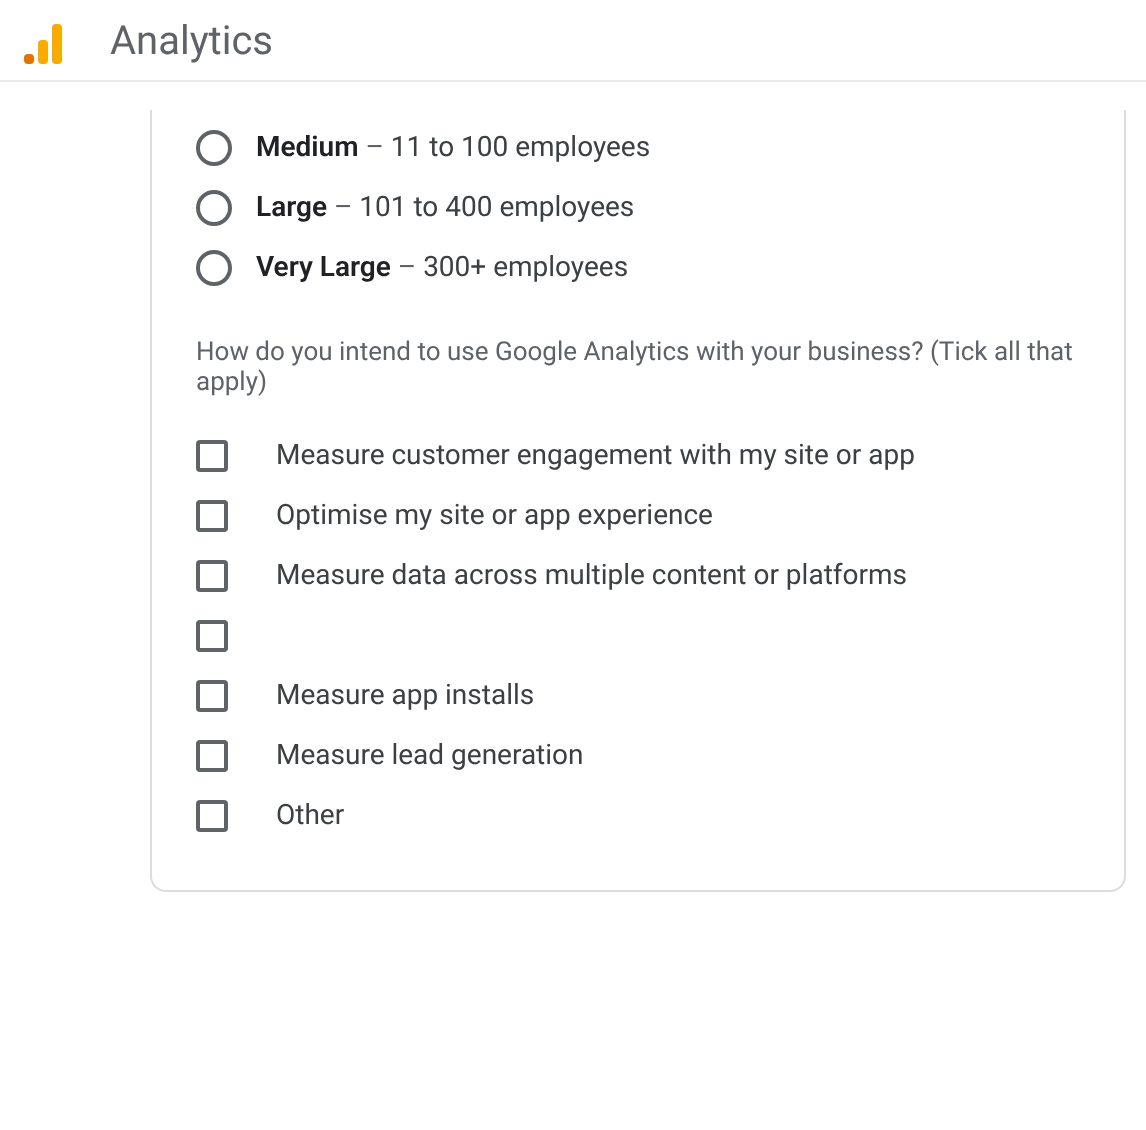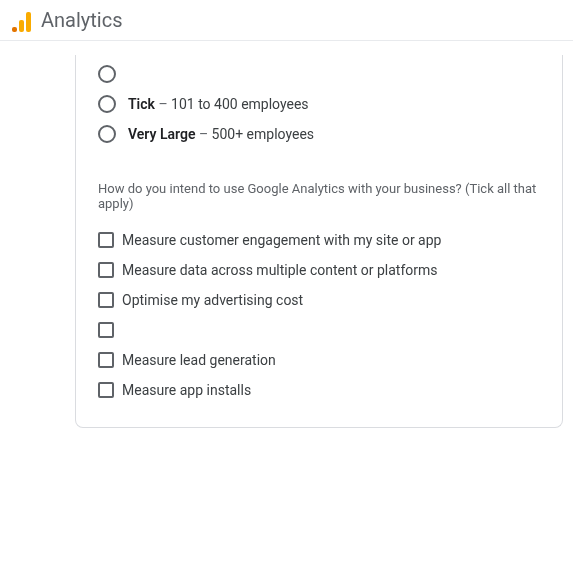--- a/index.html
+++ b/index.html
@@ -12,21 +12,21 @@
       background: #fff;
       width: 573px;
       height: 565px;
       overflow: hidden;
     }
     .header {
       display: flex;
       align-items: flex-start;
       padding: 8px 12px;
       border-bottom: 1px solid #e8eaed;
-      gap: 10px;
+      gap: 24px;
     }
     .logo-icon {
       display: flex;
       align-items: flex-end;
       gap: 2px;
       height: 24px;
     }
     .logo-bar1 {
       width: 5px;
       height: 5px;
@@ -81,27 +81,27 @@
     .radio-label .bold {
       font-weight: 600;
       color: #202124;
     }
     .radio-label .dash {
       color: #5f6368;
     }
     .question {
       font-size: 13px;
       color: #5f6368;
-      margin-top: 32px;
+      margin-top: 20px;
       margin-bottom: 14px;
     }
     .checkbox-row {
       display: flex;
       align-items: center;
-      gap: 8px;
+      gap: 24px;
       padding: 7px 0;
       cursor: pointer;
     }
     .checkbox-square {
       width: 16px;
       height: 16px;
       border: 2px solid #5f6368;
       border-radius: 2px;
       flex-shrink: 0;
     }
@@ -120,57 +120,64 @@
     <div class="logo-bar3"></div>
   </div>
   <div class="app-title">Analytics</div>
 </div>
 
 <div class="content">
   <div class="card">
 
     <div class="radio-row">
       <div class="radio-circle"></div>
-    </div>
-
-    <div class="radio-row">
-      <div class="radio-circle"></div>
       <div class="radio-label">
-        <span class="bold">Tick</span><span class="dash"> – </span><span>101 to 400 employees</span>
+        <span class="bold">Medium</span><span class="dash"> – </span><span>11 to 100 employees</span>
       </div>
     </div>
 
     <div class="radio-row">
       <div class="radio-circle"></div>
       <div class="radio-label">
-        <span class="bold">Very Large</span><span class="dash"> – </span><span>500+ employees</span>
+        <span class="bold">Large</span><span class="dash"> – </span><span>101 to 400 employees</span>
+      </div>
+    </div>
+
+    <div class="radio-row">
+      <div class="radio-circle"></div>
+      <div class="radio-label">
+        <span class="bold">Very Large</span><span class="dash"> – </span><span>300+ employees</span>
       </div>
     </div>
 
     <div class="question">How do you intend to use Google Analytics with your business? (Tick all that apply)</div>
 
     <div class="checkbox-row">
       <div class="checkbox-square"></div>
       <div class="checkbox-label">Measure customer engagement with my site or app</div>
     </div>
     <div class="checkbox-row">
       <div class="checkbox-square"></div>
+      <div class="checkbox-label">Optimise my site or app experience</div>
+    </div>
+    <div class="checkbox-row">
+      <div class="checkbox-square"></div>
       <div class="checkbox-label">Measure data across multiple content or platforms</div>
     </div>
     <div class="checkbox-row">
       <div class="checkbox-square"></div>
-      <div class="checkbox-label">Optimise my advertising cost</div>
     </div>
     <div class="checkbox-row">
       <div class="checkbox-square"></div>
+      <div class="checkbox-label">Measure app installs</div>
     </div>
     <div class="checkbox-row">
       <div class="checkbox-square"></div>
       <div class="checkbox-label">Measure lead generation</div>
     </div>
     <div class="checkbox-row">
       <div class="checkbox-square"></div>
-      <div class="checkbox-label">Measure app installs</div>
+      <div class="checkbox-label">Other</div>
     </div>
 
   </div>
 
 </div>
 
 </body></html>

